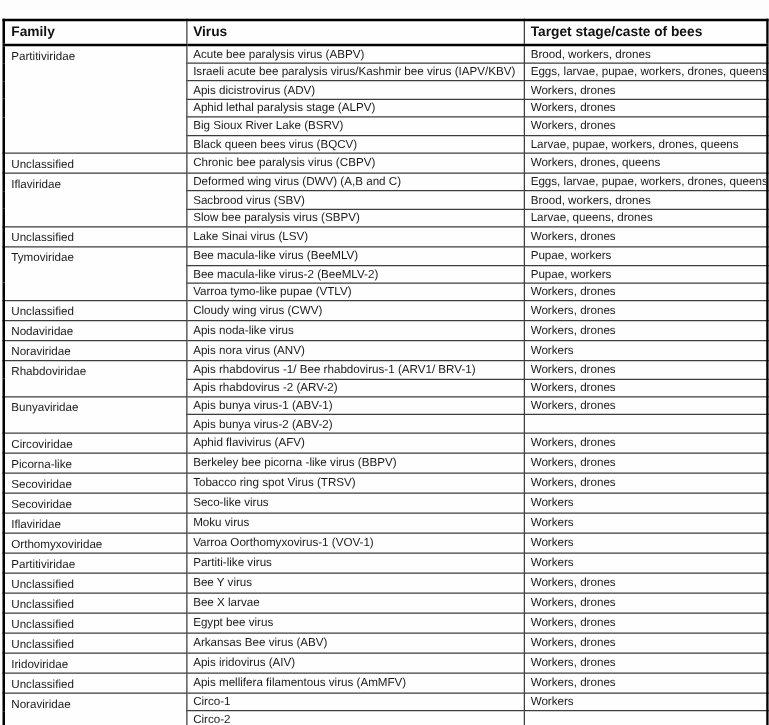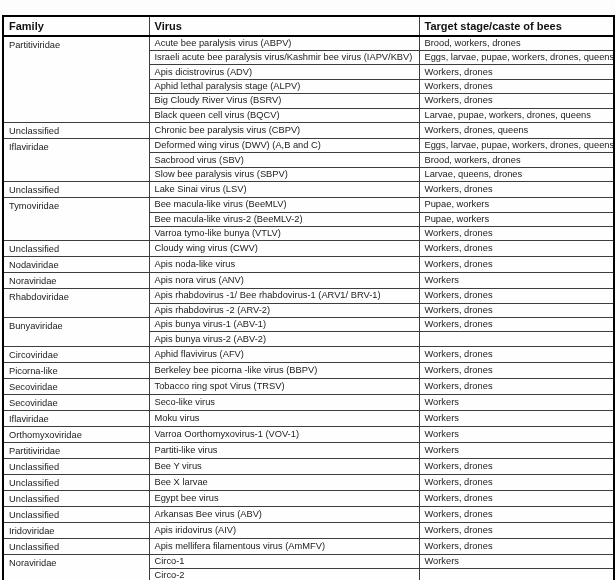--- a/index.html
+++ b/index.html
@@ -83,25 +83,25 @@
         </tr>
         <tr>
           <td class="virus-cell">Apis dicistrovirus (ADV)</td>
           <td class="target-cell">Workers, drones</td>
         </tr>
         <tr>
           <td class="virus-cell">Aphid lethal paralysis stage (ALPV)</td>
           <td class="target-cell">Workers, drones</td>
         </tr>
         <tr>
-          <td class="virus-cell">Big Cloudy River Virus (BSRV)</td>
-          <td class="target-cell">Workers, drones</td>
-        </tr>
-        <tr>
-          <td class="virus-cell">Black queen cell virus (BQCV)</td>
+          <td class="virus-cell">Big Sioux River Lake (BSRV)</td>
+          <td class="target-cell">Workers, drones</td>
+        </tr>
+        <tr>
+          <td class="virus-cell">Black queen bees virus (BQCV)</td>
           <td class="target-cell">Larvae, pupae, workers, drones, queens</td>
         </tr>
         <tr>
           <td class="family-cell" rowspan="1">Unclassified</td>
           <td class="virus-cell">Chronic bee paralysis virus (CBPV)</td>
           <td class="target-cell">Workers, drones, queens</td>
         </tr>
         <tr>
           <td class="family-cell" rowspan="3">Iflaviridae</td>
           <td class="virus-cell">Deformed wing virus (DWV) (A,B and C)</td>
@@ -123,21 +123,21 @@
         <tr>
           <td class="family-cell" rowspan="3">Tymoviridae</td>
           <td class="virus-cell">Bee macula-like virus (BeeMLV)</td>
           <td class="target-cell">Pupae, workers</td>
         </tr>
         <tr>
           <td class="virus-cell">Bee macula-like virus-2 (BeeMLV-2)</td>
           <td class="target-cell">Pupae, workers</td>
         </tr>
         <tr>
-          <td class="virus-cell">Varroa tymo-like bunya (VTLV)</td>
+          <td class="virus-cell">Varroa tymo-like pupae (VTLV)</td>
           <td class="target-cell">Workers, drones</td>
         </tr>
         <tr>
           <td class="family-cell" rowspan="1">Unclassified</td>
           <td class="virus-cell">Cloudy wing virus (CWV)</td>
           <td class="target-cell">Workers, drones</td>
         </tr>
         <tr>
           <td class="family-cell" rowspan="1">Nodaviridae</td>
           <td class="virus-cell">Apis noda-like virus</td>

